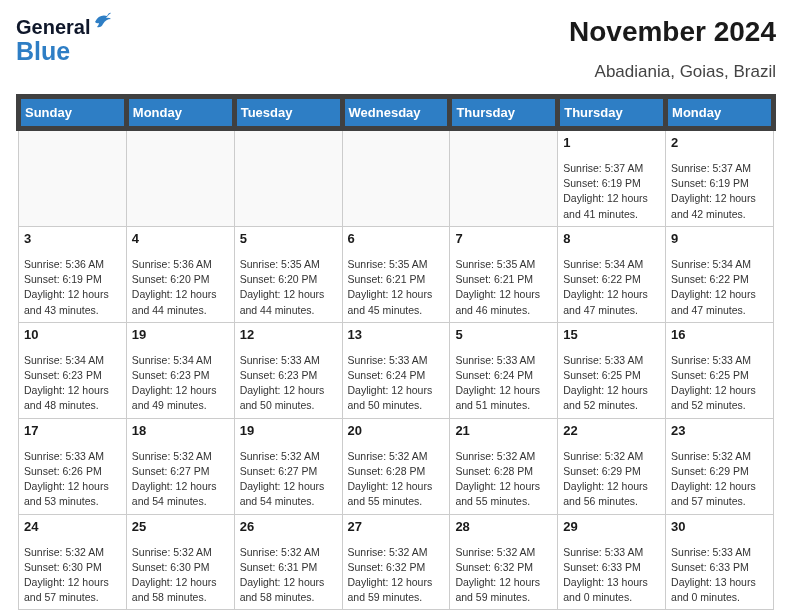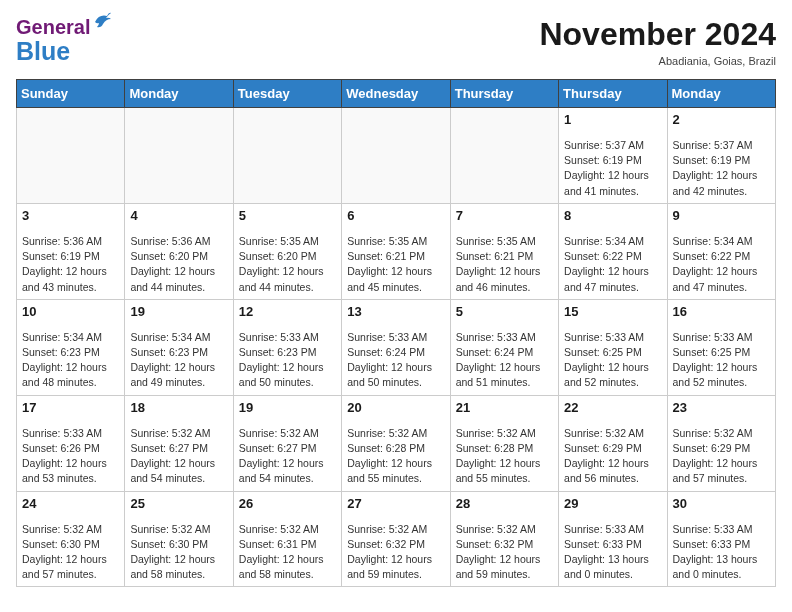--- a/index.html
+++ b/index.html
@@ -13,42 +13,42 @@
     .header {
       display: flex;
       justify-content: space-between;
       align-items: flex-start;
       margin-bottom: 12px;
     }
     .title-block {
       text-align: right;
     }
     .month-title {
-      font-size: 32px;
+      font-size: 28px;
       font-weight: bold;
       color: #1a1a1a;
     }
     .location {
-      font-size: 11px;
+      font-size: 17px;
       color: #444;
-      margin-top: 2px;
+      margin-top: 14px;
     }
     .calendar {
       width: 100%;
       border-collapse: collapse;
       table-layout: fixed;
     }
     .calendar th {
       background: #2e7ec5;
       color: #fff;
       font-size: 13px;
       font-weight: bold;
       padding: 6px 4px;
       text-align: left;
-      border: 1px solid #404040;
+      border: 5px solid #404040;
     }
     .calendar td {
       border: 1px solid #ccc;
       vertical-align: top;
       padding: 4px 5px;
       font-size: 11px;
       color: #222;
       height: 88px;
       background: #fff;
     }
@@ -69,21 +69,21 @@
       margin-top: 11px;
     }
     .logo-wrapper {
       display: flex;
       align-items: center;
       gap: 0;
     }
     .logo-general {
       font-size: 20px;
       font-weight: bold;
-      color: #701a75;
+      color: #0f172a;
       line-height: 1.1;
     }
     .logo-blue {
       font-size: 25px;
       font-weight: bold;
       color: #2e7ec5;
       line-height: 1.1;
     }
   </style>
 </head>

